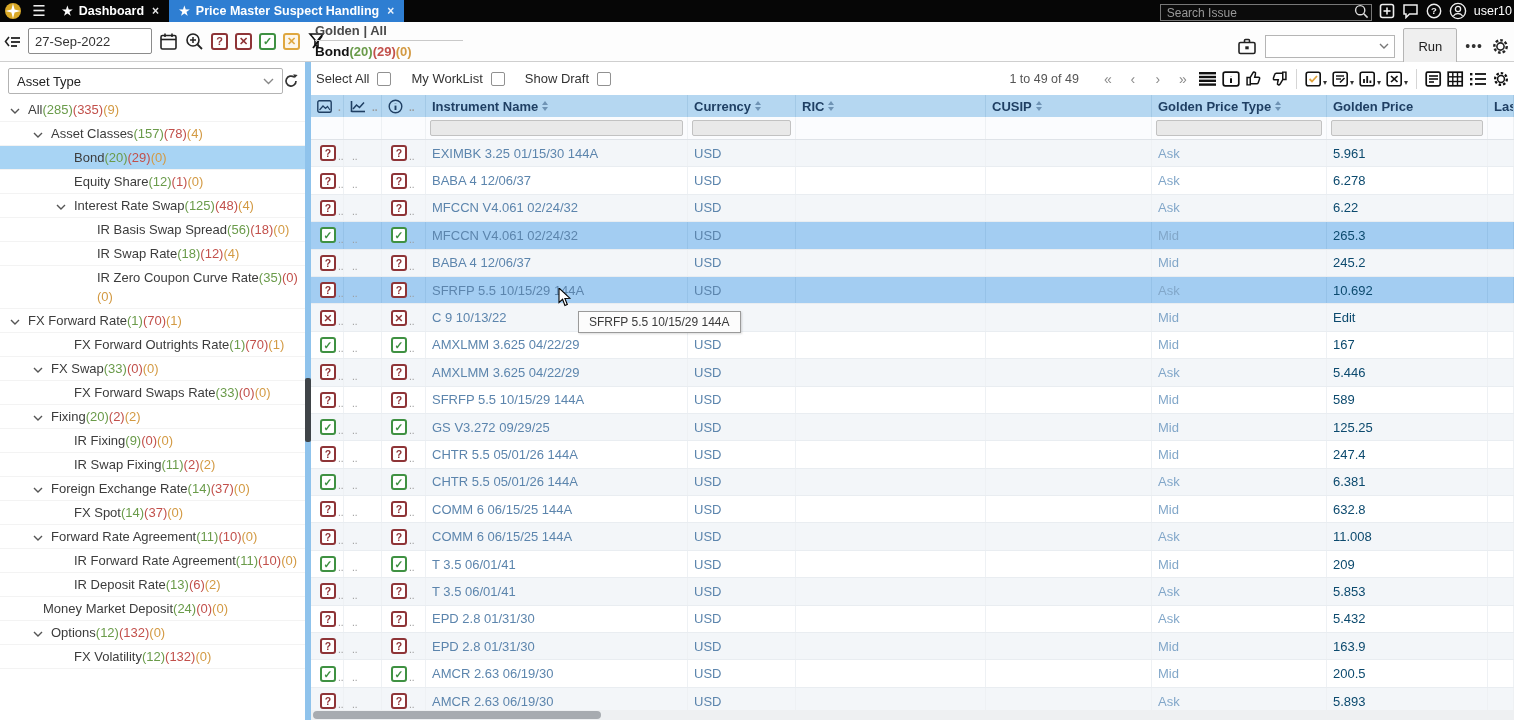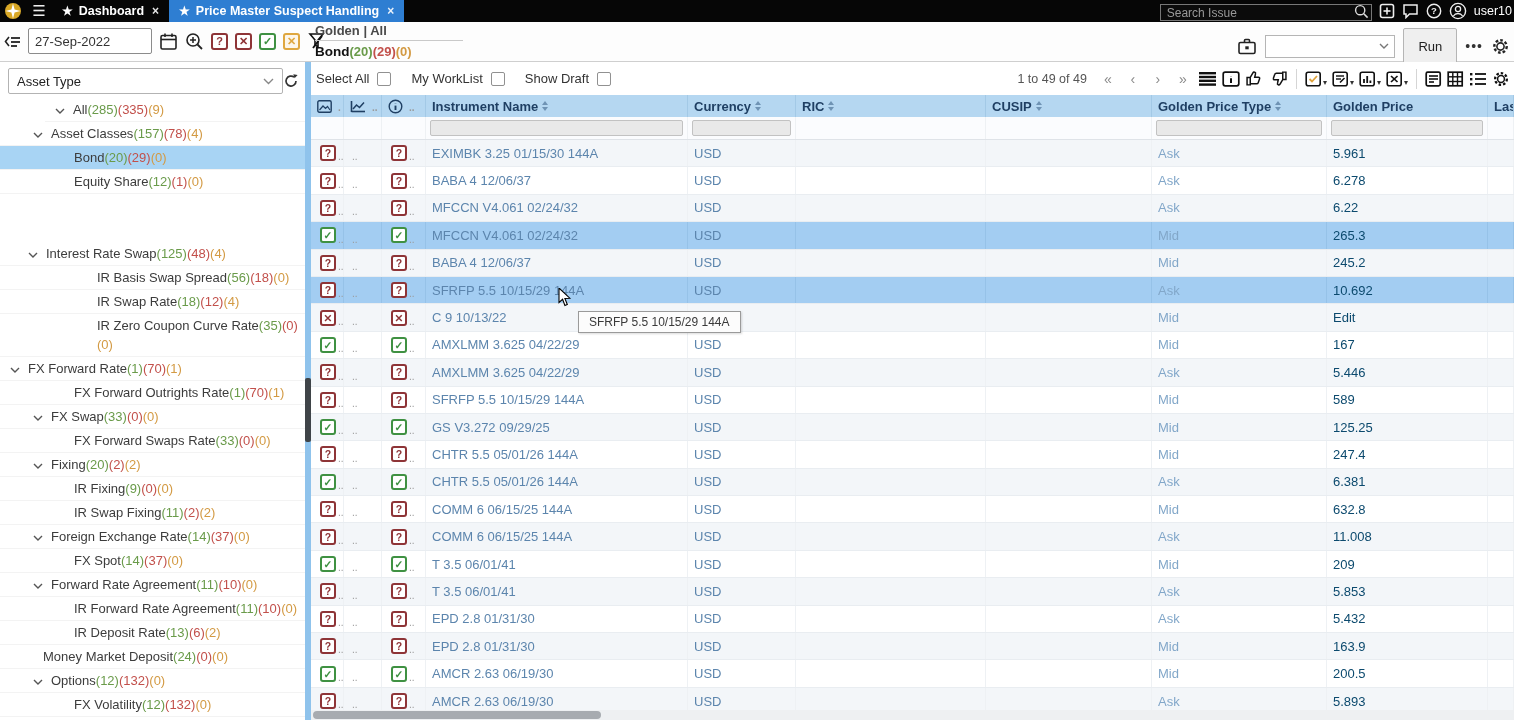--- a/index.html
+++ b/index.html
@@ -59,21 +59,21 @@
   .vsep { position:absolute; left:305px; top:62px; width:6px; height:658px; background:#8fc3ec; }
   .vsep-thumb { position:absolute; left:305px; top:378px; width:6px; height:64px; background:#3f4448; border-radius:2px; }
 
   
   .grid { position:absolute; left:311px; top:62px; width:1203px; height:658px; background:#fff; overflow:hidden;
           --gcols: 33px 38px 44px 262px 108px 190px 166px 175px 161px 1fr; }
   .grid-top { height:33px; display:flex; align-items:center; padding:0 4px 0 5px; }
   .cblabel { font-size:13px; color:#333; margin-right:8px; }
   .cb { width:14px; height:14px; border:1px solid #919191; border-radius:2px; background:#fff; margin-right:20px; }
   .gt-right { margin-left:auto; display:flex; align-items:center; gap:5px; }
-  .pagetext { font-size:12.5px; color:#555; margin-right:6px; white-space:nowrap; }
+  .pagetext { font-size:12.5px; color:#555; margin-right:14px; white-space:nowrap; }
   .pgbtn { font-size:14px; color:#8a8a8a; width:20px; text-align:center; }
   .gtico { display:flex; align-items:center; color:#1d1d1d; }
   .ddico { display:flex; align-items:flex-end; color:#1d1d1d; }
   .ddico .darr { font-size:8px; color:#333; margin-left:1px; }
   .vline { width:1px; height:20px; background:#d5d5d5; margin:0 3px; }
 
   .ghead { display:grid; grid-template-columns:var(--gcols); height:22px; background:#b5d7f1; align-items:center; }
   .ghead .hcell { font-size:13px; font-weight:bold; color:#1f3f63; padding-left:6px; display:flex; align-items:center; gap:4px; border-right:1px solid #a3c9e6; height:100%; white-space:nowrap; overflow:hidden; }
   .sort { display:inline-flex; flex-direction:column; gap:2px; }
   .sort i { display:block; width:0; height:0; border-left:3.5px solid transparent; border-right:3.5px solid transparent; }
@@ -249,29 +249,29 @@
           </span>
       </div>
       <span class="ic">
         <svg width="16" height="16" viewBox="0 0 16 16">
             <path d="M13 8 a5 5 0 1 1 -1.8 -3.8" fill="none" stroke="#333" stroke-width="1.7"></path>
             <polygon points="10.3,1.2 14.6,2 11.6,5.2" fill="#333"></polygon>
           </svg>
       </span>
     </div>
     <div class="tree" id="tree">
-        <div class="titem" style="padding-left: 28px; margin-left: 45px;"><span class="tchev"><svg width="10" height="6" viewBox="0 0 10 6" style="display:inline-block">
+        <div class="titem" style="padding-left: 28px;"><span class="tchev"><svg width="10" height="6" viewBox="0 0 10 6" style="display:inline-block">
               <polyline points="1,1 5,5 9,1" fill="none" stroke="#555" stroke-width="1.4"></polyline>
             </svg></span><span>All</span><span class="cnt g">(285)</span><span class="cnt r">(335)</span><span class="cnt o">(9)</span></div>
         <div class="titem" style="padding-left: 51px;"><span class="tchev"><svg width="10" height="6" viewBox="0 0 10 6" style="display:inline-block">
               <polyline points="1,1 5,5 9,1" fill="none" stroke="#555" stroke-width="1.4"></polyline>
             </svg></span><span>Asset Classes</span><span class="cnt g">(157)</span><span class="cnt r">(78)</span><span class="cnt o">(4)</span></div>
         <div class="titem sel" style="padding-left: 74px;"><span>Bond</span><span class="cnt g">(20)</span><span class="cnt r">(29)</span><span class="cnt o">(0)</span></div>
         <div class="titem" style="padding-left: 74px;"><span>Equity Share</span><span class="cnt g">(12)</span><span class="cnt r">(1)</span><span class="cnt o">(0)</span></div>
-        <div class="titem" style="padding-left: 46px; margin-top: 48px;"><span class="tchev"><svg width="10" height="6" viewBox="0 0 10 6" style="display:inline-block">
+        <div class="titem" style="padding-left: 74px;"><span class="tchev"><svg width="10" height="6" viewBox="0 0 10 6" style="display:inline-block">
               <polyline points="1,1 5,5 9,1" fill="none" stroke="#555" stroke-width="1.4"></polyline>
             </svg></span><span>Interest Rate Swap</span><span class="cnt g">(125)</span><span class="cnt r">(48)</span><span class="cnt o">(4)</span></div>
         <div class="titem" style="padding-left: 97px;"><span>IR Basis Swap Spread</span><span class="cnt g">(56)</span><span class="cnt r">(18)</span><span class="cnt o">(0)</span></div>
         <div class="titem" style="padding-left: 97px;"><span>IR Swap Rate</span><span class="cnt g">(18)</span><span class="cnt r">(12)</span><span class="cnt o">(4)</span></div>
         <div class="titem" style="padding-left: 97px;"><span>IR Zero Coupon Curve Rate</span><span class="cnt g">(35)</span><span class="cnt r">(0)</span><span class="cnt o">(0)</span></div>
         <div class="titem" style=""><span class="tchev"><svg width="10" height="6" viewBox="0 0 10 6" style="display:inline-block">
               <polyline points="1,1 5,5 9,1" fill="none" stroke="#555" stroke-width="1.4"></polyline>
             </svg></span><span>FX Forward Rate</span><span class="cnt g">(1)</span><span class="cnt r">(70)</span><span class="cnt o">(1)</span></div>
         <div class="titem" style="padding-left: 74px;"><span>FX Forward Outrights Rate</span><span class="cnt g">(1)</span><span class="cnt r">(70)</span><span class="cnt o">(1)</span></div>
         <div class="titem" style="padding-left: 51px;"><span class="tchev"><svg width="10" height="6" viewBox="0 0 10 6" style="display:inline-block">

